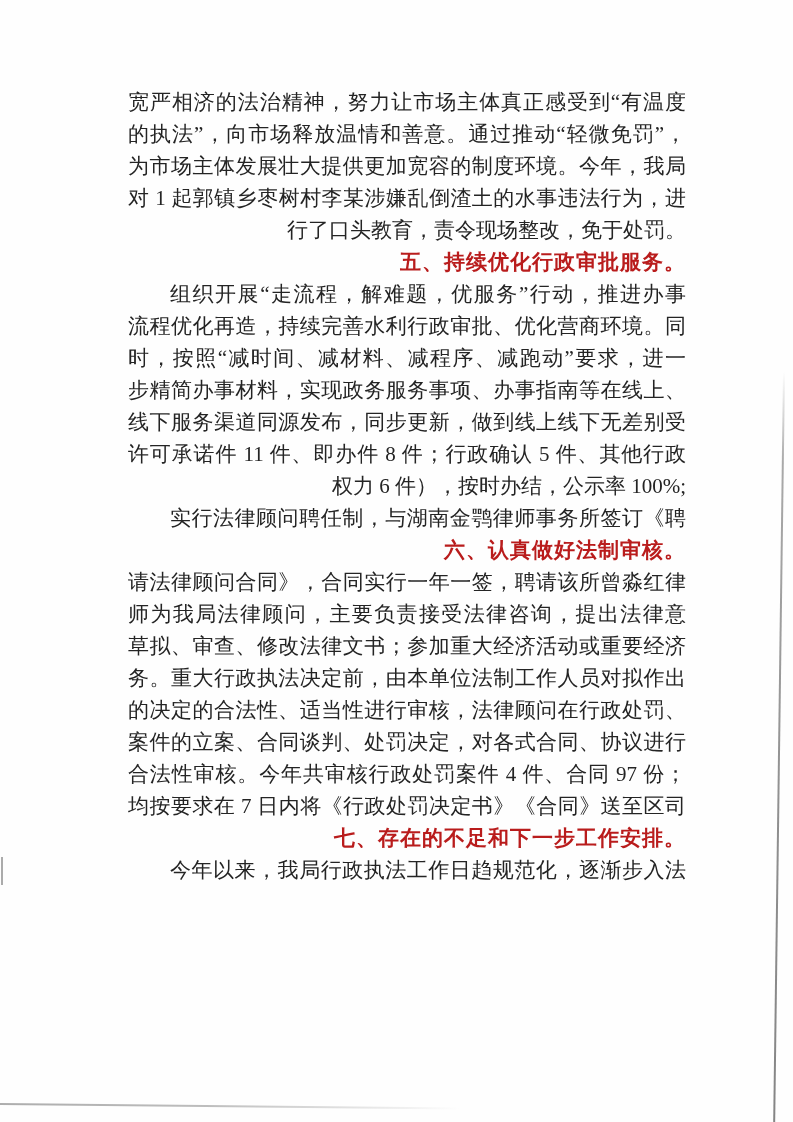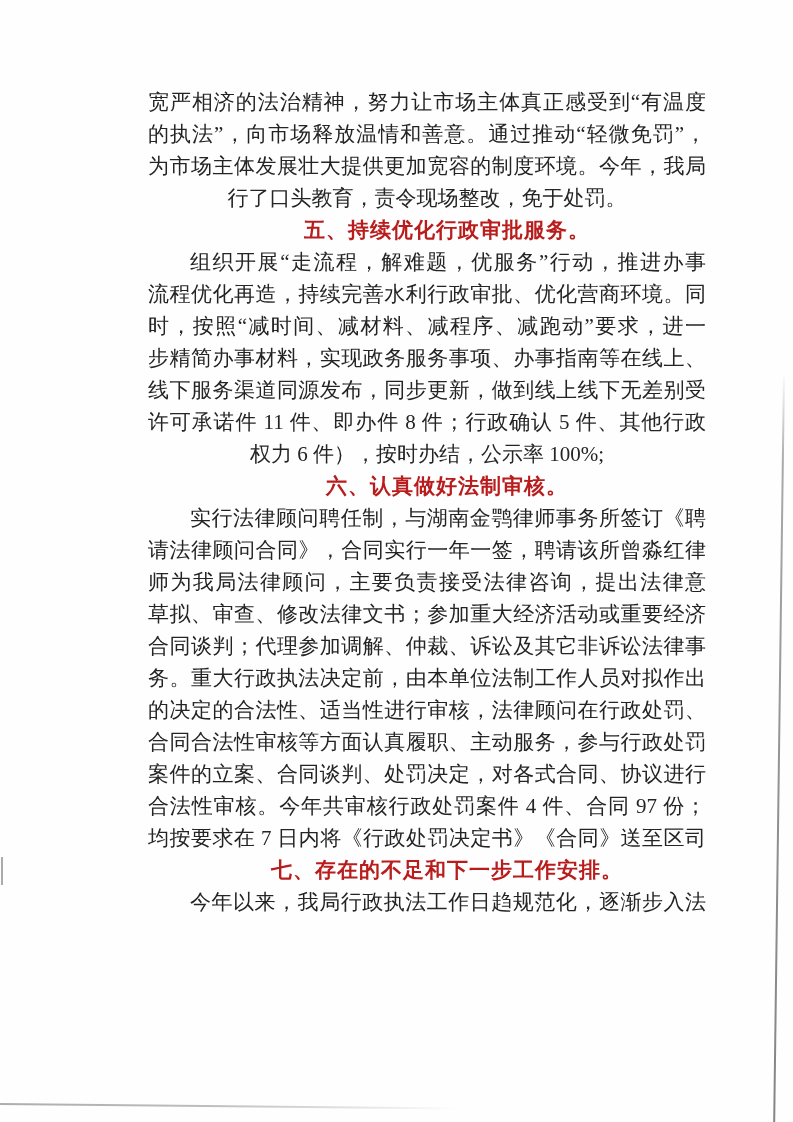--- a/index.html
+++ b/index.html
@@ -13,36 +13,35 @@
   .page {
     position: absolute; left: 0; top: 0;
     width: 793px; height: 1122px;
     background: #fefefe;
   }
   .doc-text {
     position: absolute;
     left: 128px; top: 86px;
     width: 558px;
     color: #222222;
-    margin-left: 20px;
   }
   .line {
     height: 32px;
     line-height: 32px;
     font-size: 21px;
     white-space: nowrap;
     color: #242424;
   }
   .line.justify {
     white-space: normal;
     text-align: justify;
     text-align-last: justify;
     overflow: hidden;
   }
-  .line.left { text-align: center; }
+  .line.left { text-align: right; }
   .line.indent { text-indent: 42px; font-family: Liberation Serif, serif; }
   .line.heading {
     font-family: "Liberation Sans", "DejaVu Sans", sans-serif;
     font-weight: bold;
     text-indent: 40px;
     color: #b91c1c;
     letter-spacing: 1px;
   }
   
   .scan-edge-right {
@@ -69,38 +68,37 @@
   }
 </style>
 </head>
 <body>
 
 <div class="page">
   <div class="doc-text">
       <div class="line justify">宽严相济的法治精神，努力让市场主体真正感受到“有温度</div>
       <div class="line justify">的执法”，向市场释放温情和善意。通过推动“轻微免罚”，</div>
       <div class="line justify">为市场主体发展壮大提供更加宽容的制度环境。今年，我局</div>
+      <div class="line justify">对 1 起郭镇乡枣树村李某涉嫌乱倒渣土的水事违法行为，进</div>
       <div class="line left">行了口头教育，责令现场整改，免于处罚。</div>
       <div class="line heading left">五、持续优化行政审批服务。</div>
       <div class="line justify indent">组织开展“走流程，解难题，优服务”行动，推进办事</div>
       <div class="line justify">流程优化再造，持续完善水利行政审批、优化营商环境。同</div>
       <div class="line justify">时，按照“减时间、减材料、减程序、减跑动”要求，进一</div>
       <div class="line justify">步精简办事材料，实现政务服务事项、办事指南等在线上、</div>
       <div class="line justify">线下服务渠道同源发布，同步更新，做到线上线下无差别受</div>
       <div class="line justify">许可承诺件 11 件、即办件 8 件；行政确认 5 件、其他行政</div>
       <div class="line left">权力 6 件），按时办结，公示率 100%;</div>
+      <div class="line justify indent">实行法律顾问聘任制，与湖南金鹗律师事务所签订《聘</div>
       <div class="line heading left">六、认真做好法制审核。</div>
-      <div class="line justify indent">实行法律顾问聘任制，与湖南金鹗律师事务所签订《聘</div>
       <div class="line justify">请法律顾问合同》，合同实行一年一签，聘请该所曾淼红律</div>
       <div class="line justify">师为我局法律顾问，主要负责接受法律咨询，提出法律意见；</div>
       <div class="line justify">草拟、审查、修改法律文书；参加重大经济活动或重要经济</div>
-      <div class="line justify">合同谈判；代理参加调解、仲裁、诉讼及其它非诉讼法律事</div>
       <div class="line justify">务。重大行政执法决定前，由本单位法制工作人员对拟作出</div>
       <div class="line justify">的决定的合法性、适当性进行审核，法律顾问在行政处罚、</div>
-      <div class="line justify">合同合法性审核等方面认真履职、主动服务，参与行政处罚</div>
       <div class="line justify">案件的立案、合同谈判、处罚决定，对各式合同、协议进行</div>
       <div class="line justify">合法性审核。今年共审核行政处罚案件 4 件、合同 97 份；</div>
       <div class="line justify">均按要求在 7 日内将《行政处罚决定书》《合同》送至区司</div>
       <div class="line heading left">七、存在的不足和下一步工作安排。</div>
       <div class="line justify indent">今年以来，我局行政执法工作日趋规范化，逐渐步入法</div>
     </div>
   <div class="scan-edge-right"></div>
   <div class="scan-edge-bottom"></div>
   <div class="scan-tick-left"></div>
 </div>

